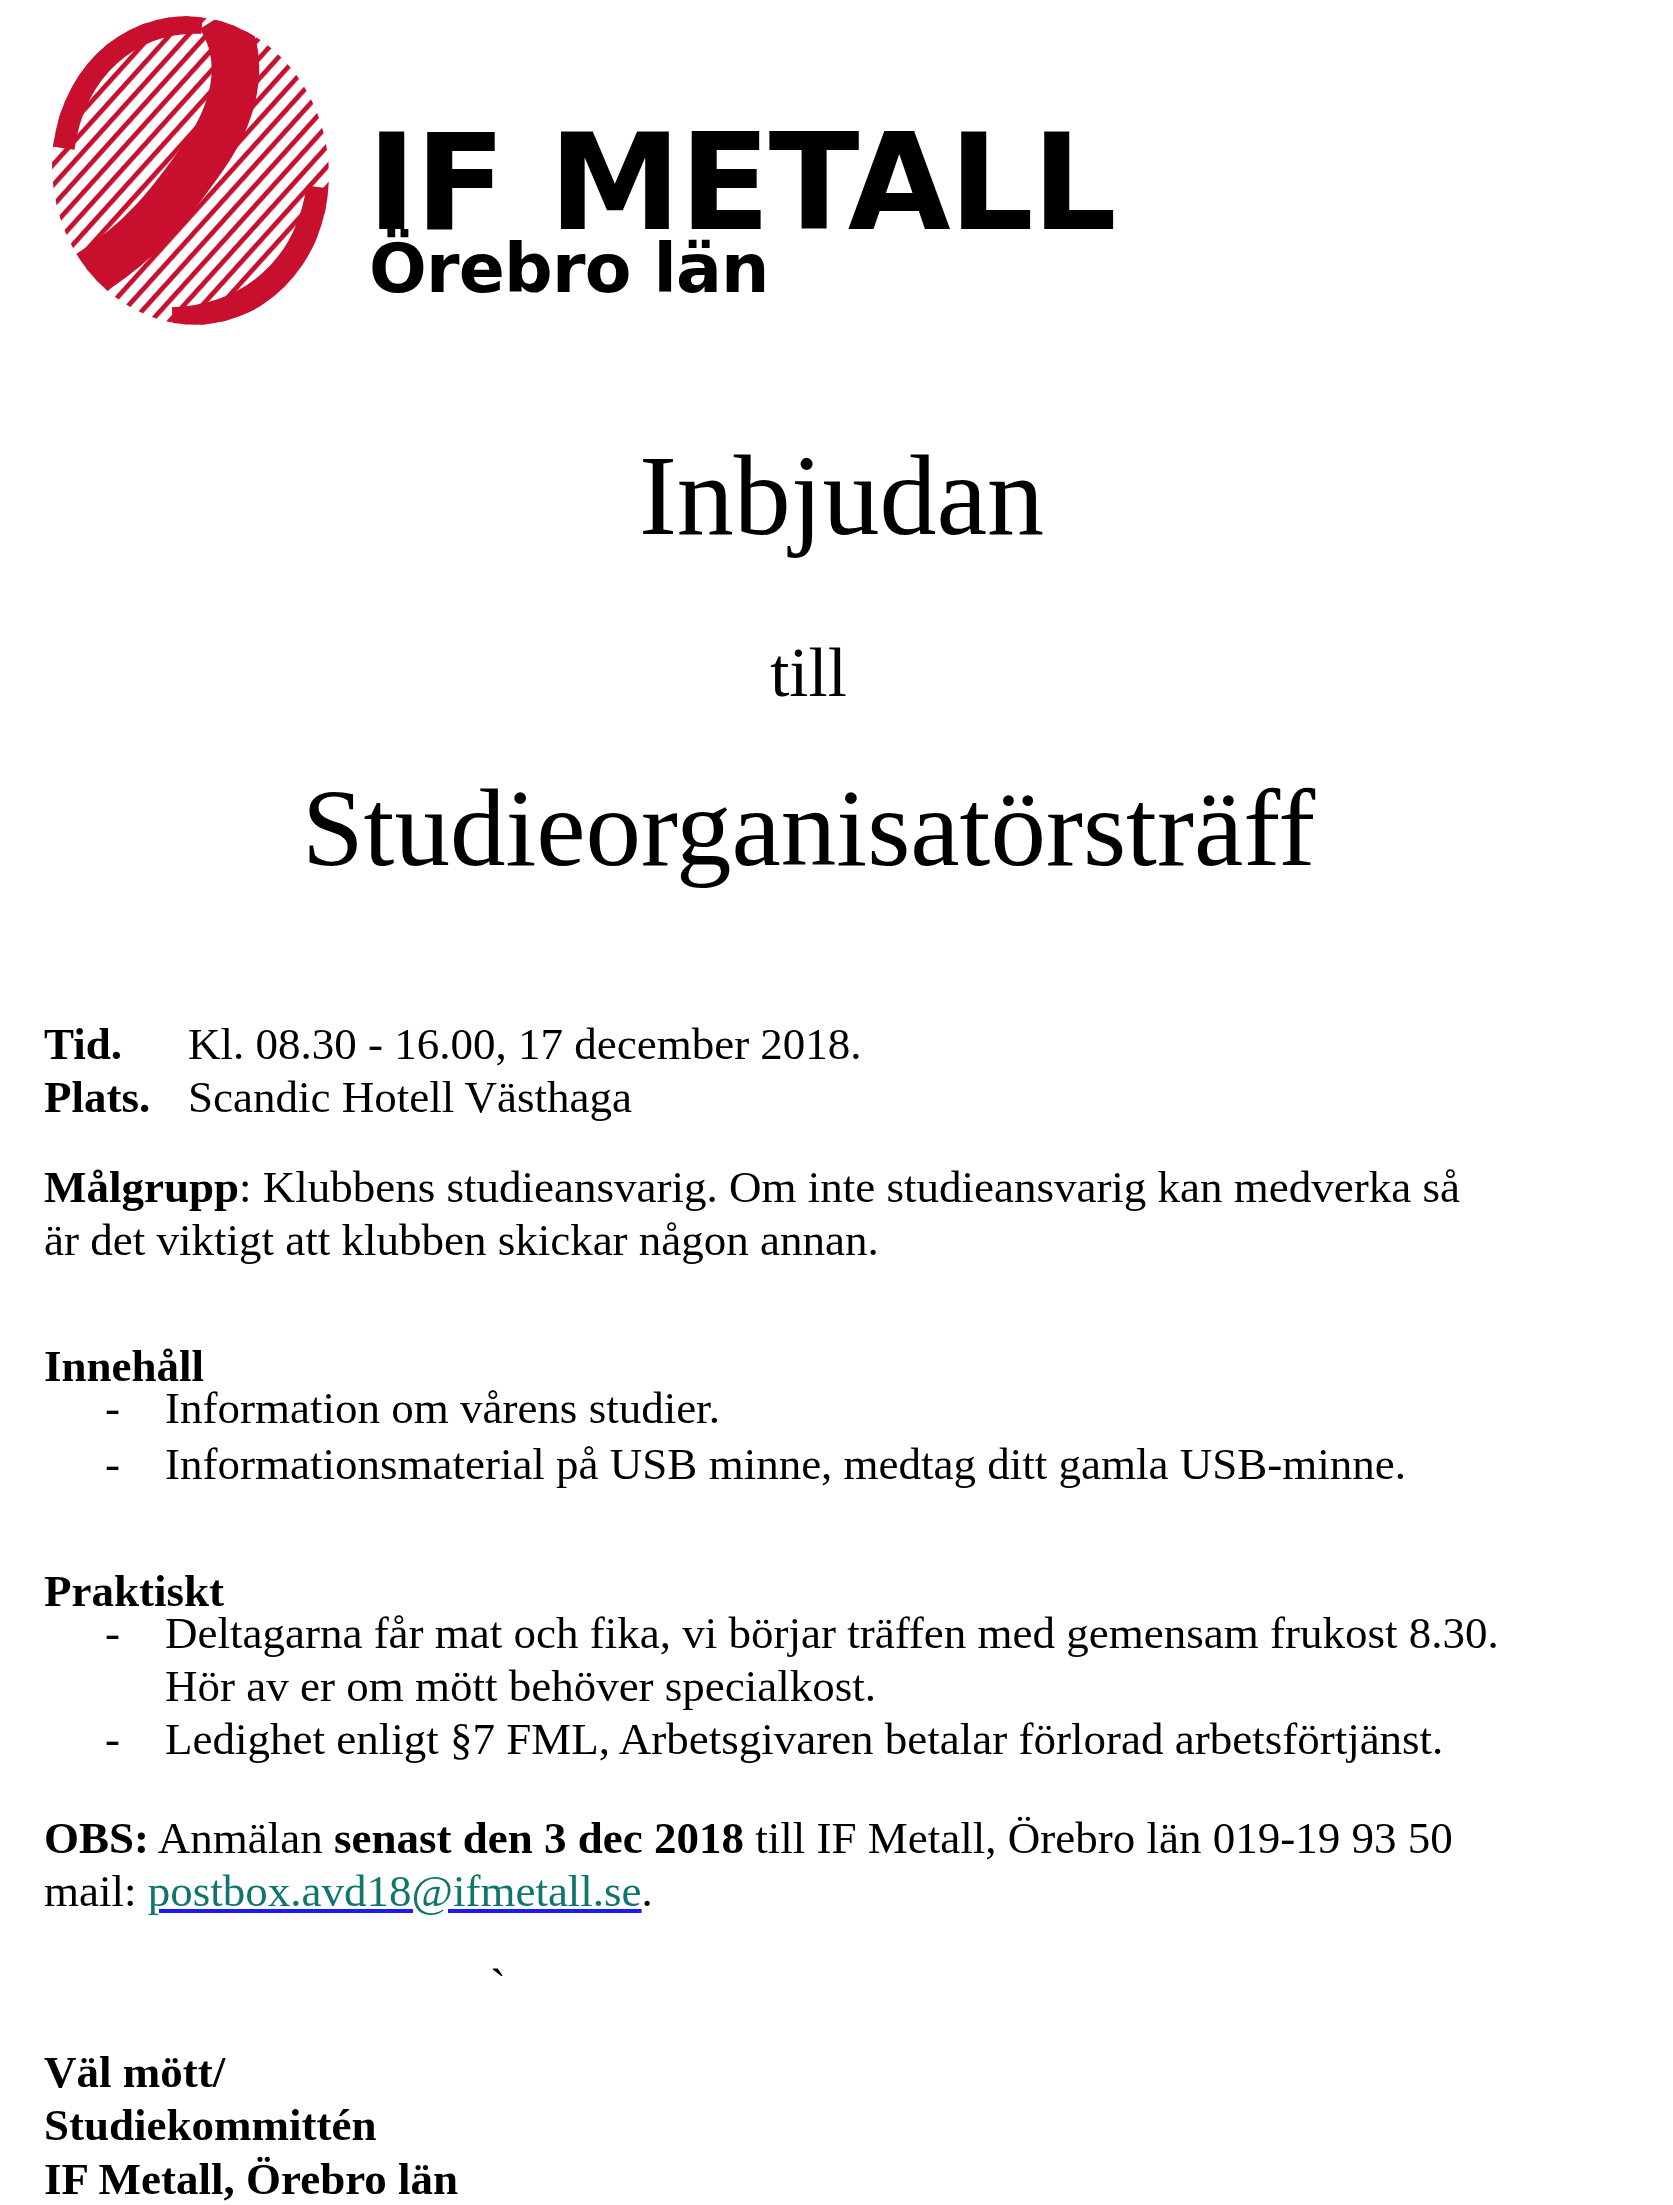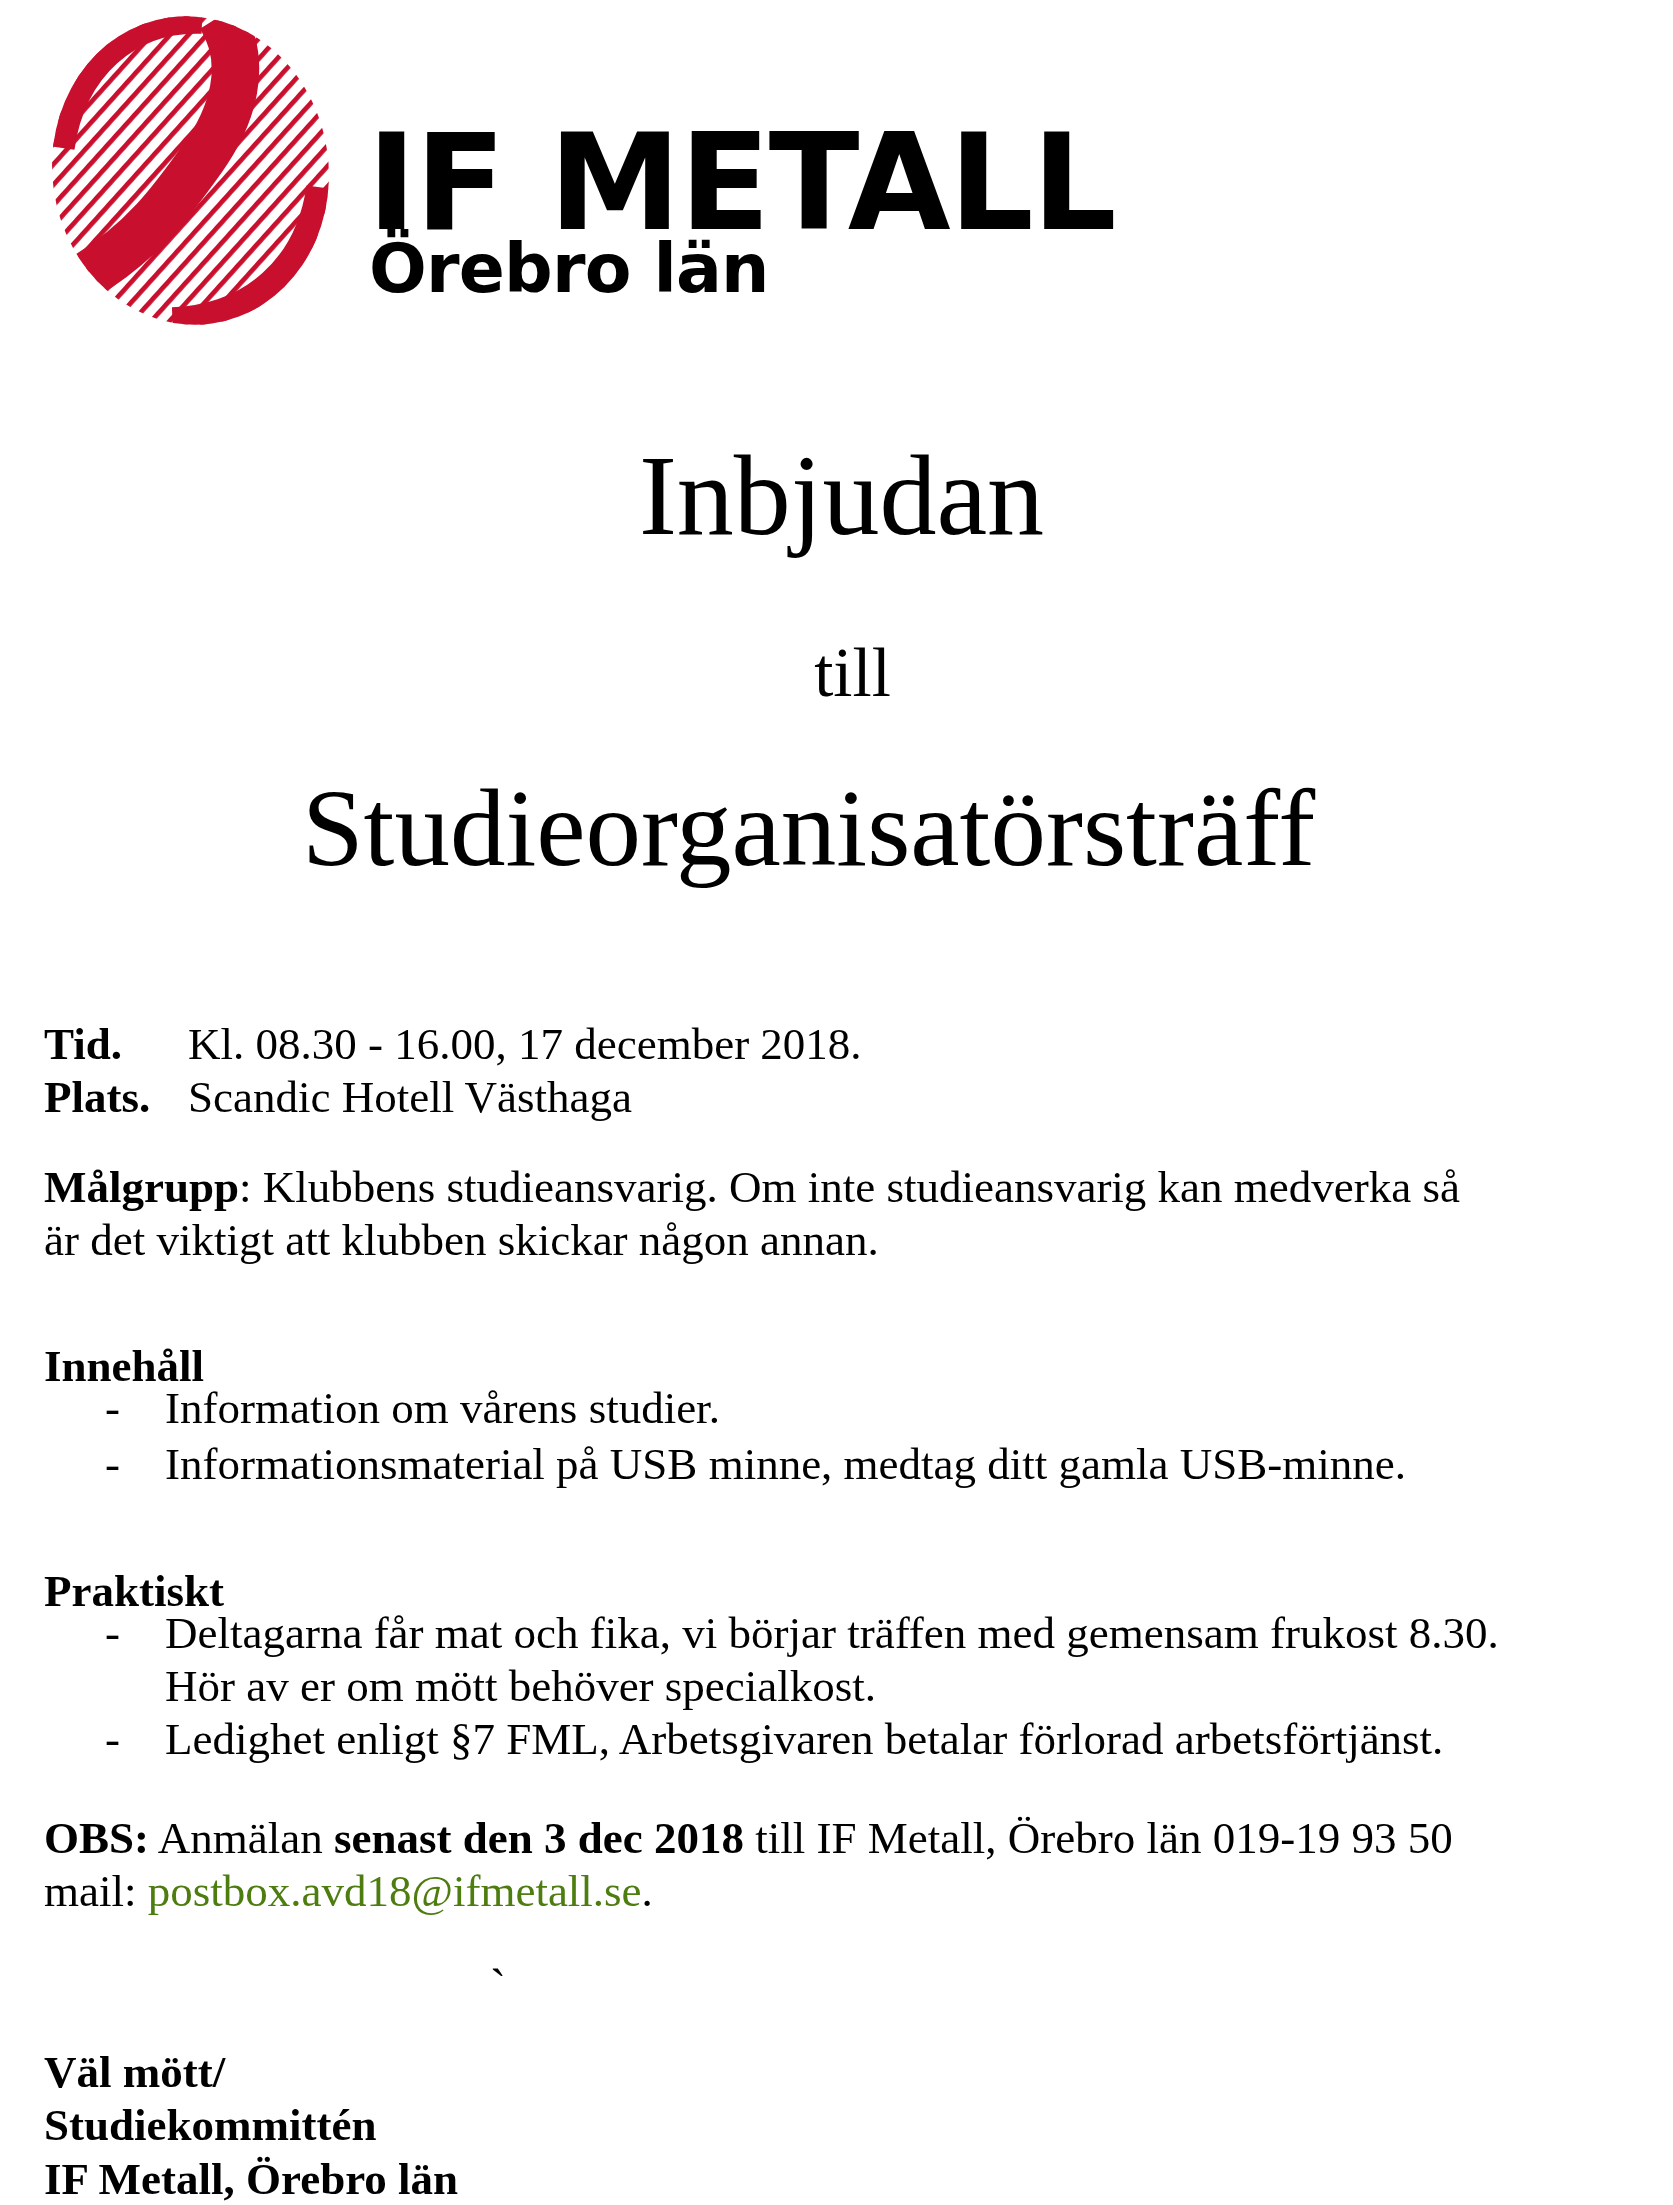--- a/index.html
+++ b/index.html
@@ -22,21 +22,21 @@
     font-weight:bold; font-size:133px; line-height:1; letter-spacing:-1.6px;
   }
   .region {
     font-family:"DejaVu Sans","Liberation Sans",sans-serif;
     font-weight:bold; font-size:68px; line-height:1; letter-spacing:-0.8px;
   }
   .title-main    { font-size:114px; line-height:1; }
   .title-conn    { font-size:69px;  line-height:1; }
   .title-subject { font-size:111px; line-height:1; }
   .stray { font-size:48px; line-height:1; }
-  a.link { color:#4d7c0f; text-decoration-color:#1a1af0; cursor:pointer; }
+  a.link { color:#0f766e; text-decoration:underline; text-decoration-color:#1a1af0; cursor:pointer; }
 </style>
 </head>
 <body>
 
 <svg class="abs" viewBox="0 0 100 108" style="left:42px; top:9.7px; width:297px; height:321px;">
   <defs>
     <pattern id="stripes" width="4.6" height="4.6" patternUnits="userSpaceOnUse" patternTransform="rotate(-48)">
       <rect width="4.6" height="4.6" fill="#ffffff"></rect>
       <rect width="4.6" height="1.6" fill="#c8102e"></rect>
     </pattern>
@@ -49,21 +49,21 @@
     <path d="M 60,2 C 70,18 64,36 54,50 C 44,64 34,78 14,90" fill="none" stroke="#c8102e" stroke-width="16"></path>
     <path d="M 4,46 C 8,18 28,0 54,1" fill="none" stroke="#c8102e" stroke-width="14"></path>
     <path d="M 96,60 C 92,88 72,106 44,107" fill="none" stroke="#c8102e" stroke-width="14"></path>
   </g>
 </svg>
 
 <div class="abs brand" style="left:367px; top:117px;">IF METALL</div>
 <div class="abs region" style="left:369px; top:235px;">Örebro län</div>
 
 <div class="abs center-block title-main" style="top:439px;padding-left:33px;">Inbjudan</div>
-<div class="abs center-block title-conn" style="top:639px;padding-left:44px;">till</div>
+<div class="abs center-block title-conn" style="top:639px;">till</div>
 <div class="abs center-block title-subject" style="top:772px;">Studieorganisatörsträff</div>
 
 <div class="abs body-text" style="left:44px; top:1007px;">
   <span class="b label">Tid.</span><span>Kl. 08.30 - 16.00, 17 december 2018.</span>
 </div>
 <div class="abs body-text" style="left:44px; top:1060px;">
   <span class="b label">Plats.</span><span>Scandic Hotell Västhaga</span>
 </div>
 
 <div class="abs body-text" style="left:44px; top:1161px;">

